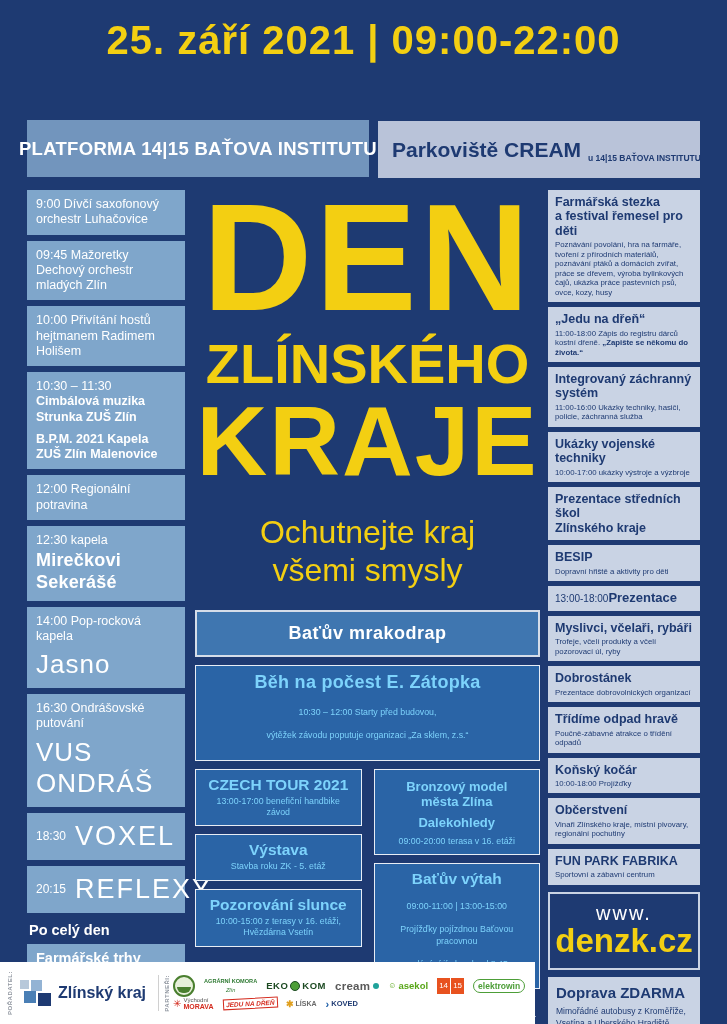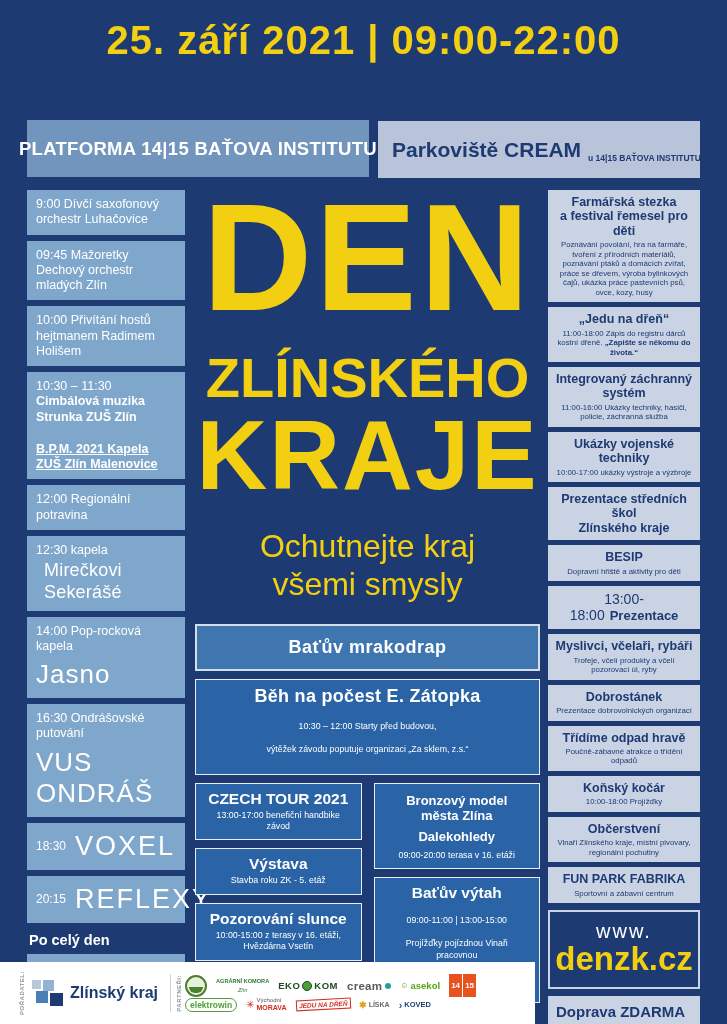--- a/index.html
+++ b/index.html
@@ -31,64 +31,64 @@
   }
   .rh-main { font-size:21px; font-weight:700; white-space:nowrap; }
   .rh-small { font-size:8.5px; font-weight:700; margin-left:7px; margin-top:16px; white-space:nowrap; }
   
   .leftcol { position:absolute; left:27px; top:190px; width:158px; display:flex; flex-direction:column; gap:6px; }
   .rightcol { position:absolute; left:548px; top:190px; width:152px; display:flex; flex-direction:column; gap:5px; }
   .centercol { position:absolute; left:195px; top:186px; width:345px; }
   
   .lbox { background:#7fa6cb; color:#fff; padding:7px 9px; font-size:12.5px; line-height:1.22; }
   .lbox strong { font-weight:700; }
-  .mt4 { margin-top:17px;text-decoration:underline; }
-  .big-bold { font-size:18px; font-weight:400; margin-top:2px; letter-spacing:0.2px;margin-left:8px; }
+  .mt4 { margin-top:7px; }
+  .big-bold { font-size:18px; font-weight:700; margin-top:2px; letter-spacing:0.2px; }
   .big-lite { font-size:26px; font-weight:400; margin-top:5px; letter-spacing:1px; }
   .time-sm { font-size:12px; margin-right:9px; }
   .big-inline { font-size:27px; font-weight:400; letter-spacing:2px; vertical-align:middle; }
   .alabel { color:#fff; font-weight:700; font-size:14.5px; padding:3px 0 0 2px; }
   .abox { background:#7fa6cb; color:#fff; padding:6px 9px; }
   .atitle { font-weight:700; font-size:14.5px; line-height:1.15; white-space:pre-line; }
   .adesc { font-size:9.3px; line-height:1.3; margin-top:2px; white-space:pre-line; opacity:0.95; }
   
-  .rbox { background:#c9d3e4; color:#1e3a72; padding:5px 7px;text-align:center; }
+  .rbox { background:#c9d3e4; color:#1e3a72; padding:5px 7px; }
   .rtitle { font-weight:700; font-size:12.5px; line-height:1.15; white-space:pre-line; }
   .rdesc { font-size:7.8px; line-height:1.22; margin-top:2px; }
-  .rtime { font-size:14px; font-weight:400; margin-right:5px; }
+  .rtime { font-size:10px; font-weight:400; }
   .rtitle-lg { font-size:13px; font-weight:700; }
   .denzk { border:2px solid #c9d3e4; padding:8px 2px 10px; text-align:center; margin:2px 0; }
   .www { color:#ffffff; font-size:20px; letter-spacing:2px; line-height:1.1; }
   .domain { color:#f3cf12; font-size:33px; font-weight:800; line-height:1.05; }
   .tbox { background:#c9d3e4; color:#1e3a72; padding:7px 8px; }
   .ttitle { font-size:15px; font-weight:700; }
   .tdesc { font-size:8.5px; line-height:1.35; margin-top:5px; white-space:pre-line; }
   
   .t1 { color:#f3cf12; font-weight:800; font-size:152px; line-height:0.94; letter-spacing:3px; text-align:center; }
-  .t2 { color:#f3cf12; font-weight:800; font-size:56px; line-height:1.02; text-align:center; margin-top:20px; white-space:nowrap; }
+  .t2 { color:#f3cf12; font-weight:800; font-size:56px; line-height:1.02; text-align:center; margin-top:6px; white-space:nowrap; }
   .t3 { color:#f3cf12; font-weight:800; font-size:98px; line-height:1.0; letter-spacing:2px; text-align:center; }
   .tagline { color:#f3cf12; font-size:32px; font-weight:500; line-height:1.18; text-align:center; margin-top:24px; }
   
   .mrak {
     margin-top:21px; background:#3f76b0; border:2px solid #d5dde9; color:#fff;
     text-align:center; font-size:18px; font-weight:700; padding:11px 0; letter-spacing:0.5px;
   }
-  .cbox { background:#2a64a6; border:1.5px solid #e8edf5; color:#ffffff; text-align:center; padding:6px 12px 7px; }
+  .cbox { background:#2a64a6; border:1.5px solid #e8edf5; color:#7dd3fc; text-align:center; padding:6px 12px 7px; }
   .ctitle { font-size:18px; font-weight:700; letter-spacing:0.3px; }
   .ctitle-md { font-size:15.5px; font-weight:700; }
   .ctitle-sm { font-size:13px; font-weight:700; margin:3px 0 6px; }
   .cdesc { font-size:8.8px; line-height:1.3; margin-top:2px; white-space:pre-line; }
   .zatopek { margin-top:8px; }
   .cgrid { display:flex; gap:12px; margin-top:8px; }
   .cgrid-col { flex:1; display:flex; flex-direction:column; gap:8px; }
   .disclaimer { color:#fff; font-size:7.8px; letter-spacing:-0.1px; line-height:1.5; margin-top:8px; }
   
   .footer {
     position:absolute; left:0; top:962px; width:535px; height:62px; background:#ffffff;
-    display:flex; align-items:center; box-sizing:border-box; padding:0 16px;
+    display:flex; align-items:center; box-sizing:border-box; padding:0 4px;
   }
   .vlabel {
     writing-mode:vertical-rl; transform:rotate(180deg);
     font-size:6px; color:#9096a0; font-weight:700; letter-spacing:0.5px; margin:0 3px; white-space:nowrap;
   }
   .zk-logo { display:flex; align-items:center; gap:7px; margin:0 12px 0 4px; }
   .zk-squares { position:relative; width:31px; height:27px; }
   .sq { position:absolute; }
   .sq1 { left:0; top:0; width:9px; height:9px; background:#b7c8da; }
   .sq2 { left:11px; top:0; width:11px; height:11px; background:#93b3d4; }
@@ -102,21 +102,21 @@
   .emblem::after { content:""; position:absolute; left:2px; right:2px; bottom:2px; height:6px; border-radius:0 0 7px 7px; background:#4a7f2f; }
   .agk { color:#2f7a33; font-size:5.6px; font-weight:700; flex-direction:column; line-height:1.2; }
   .agk .agk-sub { font-weight:400; font-style:italic; }
   .ekokom { color:#1c4a22; font-size:9.5px; font-weight:800; letter-spacing:0.5px; }
   .eko-dot { width:8px; height:8px; border-radius:50%; background:#4d9e38; display:inline-block; border:1.5px solid #1c4a22; }
   .cream { color:#5a5a5a; font-size:11.5px; font-weight:700; letter-spacing:0.3px; }
   .cream-dot { width:6px; height:6px; border-radius:50%; background:#1fa29a; display:inline-block; margin-left:1px; }
   .asekol { color:#58a618; font-size:9.5px; font-weight:700; }
   .asekol-face { font-size:8px; color:#58a618; }
   .b1415 { gap:1px; }
-  .bsq { width:13px; height:23px; background:#e8521f; color:#fff; font-size:8px; font-weight:700; display:inline-flex; align-items:center; justify-content:center; }
+  .bsq { width:13px; height:16px; background:#e8521f; color:#fff; font-size:8px; font-weight:400; display:inline-flex; align-items:center; justify-content:center; }
   .ewin { color:#4d9e38; font-size:8.5px; font-weight:700; border:1px solid #4d9e38; border-radius:8px; padding:1px 4px; }
   .morava { line-height:1.1; }
   .morava-star { color:#d42b1e; font-size:10px; }
   .morava-txt { display:inline-flex; flex-direction:column; font-size:6px; color:#555; }
   .morava-txt .mv2 { color:#d42b1e; font-weight:800; font-size:7px; }
   .jedu { color:#d42b1e; font-size:6.5px; font-weight:800; font-style:italic; border:1px solid #d42b1e; padding:1px 2px; transform:rotate(-3deg); }
   .liska { color:#6a6a6a; font-size:7px; font-weight:700; }
   .liska-star { color:#e0a020; font-size:9px; }
   .koved { color:#1e3a72; font-size:7.5px; font-weight:700; }
   .koved-ch { color:#1e5fa8; font-size:11px; font-weight:800; }
@@ -222,21 +222,21 @@
       <div class="cgrid-col">
         <div class="cbox">
           <div class="ctitle-sm">Bronzový model města Zlína</div>
           <div class="ctitle-sm">Dalekohledy</div>
           <div class="cdesc">09:00-20:00 terasa v 16. etáži</div>
         </div>
         <div class="cbox">
           <div class="ctitle-md">Baťův výtah</div>
           <div class="cdesc">
             <div>09:00-11:00 | 13:00-15:00</div>
-            <div>Projížďky pojízdnou Vinaři pracovnou</div>
+            <div>Projížďky pojízdnou Baťovou pracovnou</div>
             <div>vydávání jízdenek od 8:45</div>
           </div>
         </div>
       </div>
     </div>
 
     <div class="disclaimer">
       <div>Prosíme návštěvníky akce o dodržování aktuálních epidemiologických opatření.</div>
       <div>Změna programu vyhrazena. Na akci budou pořizovány foto a video záznamy pro potřeby propagace.</div>
     </div>

